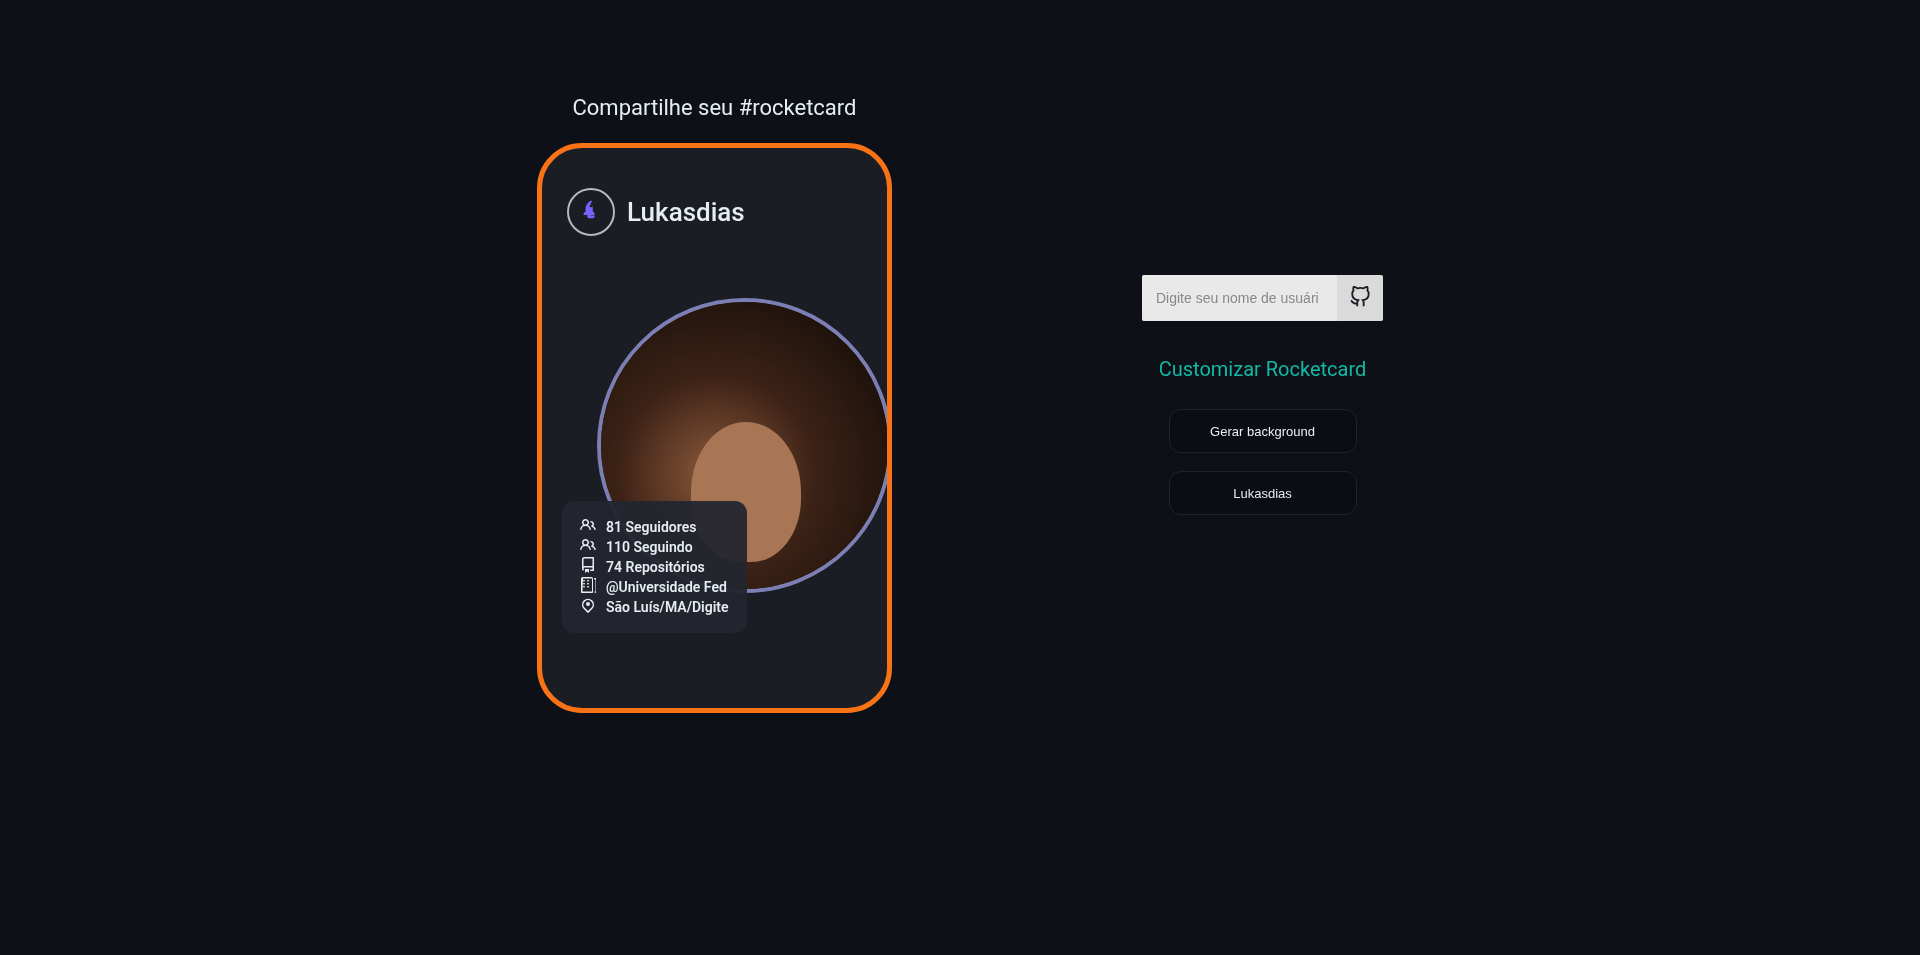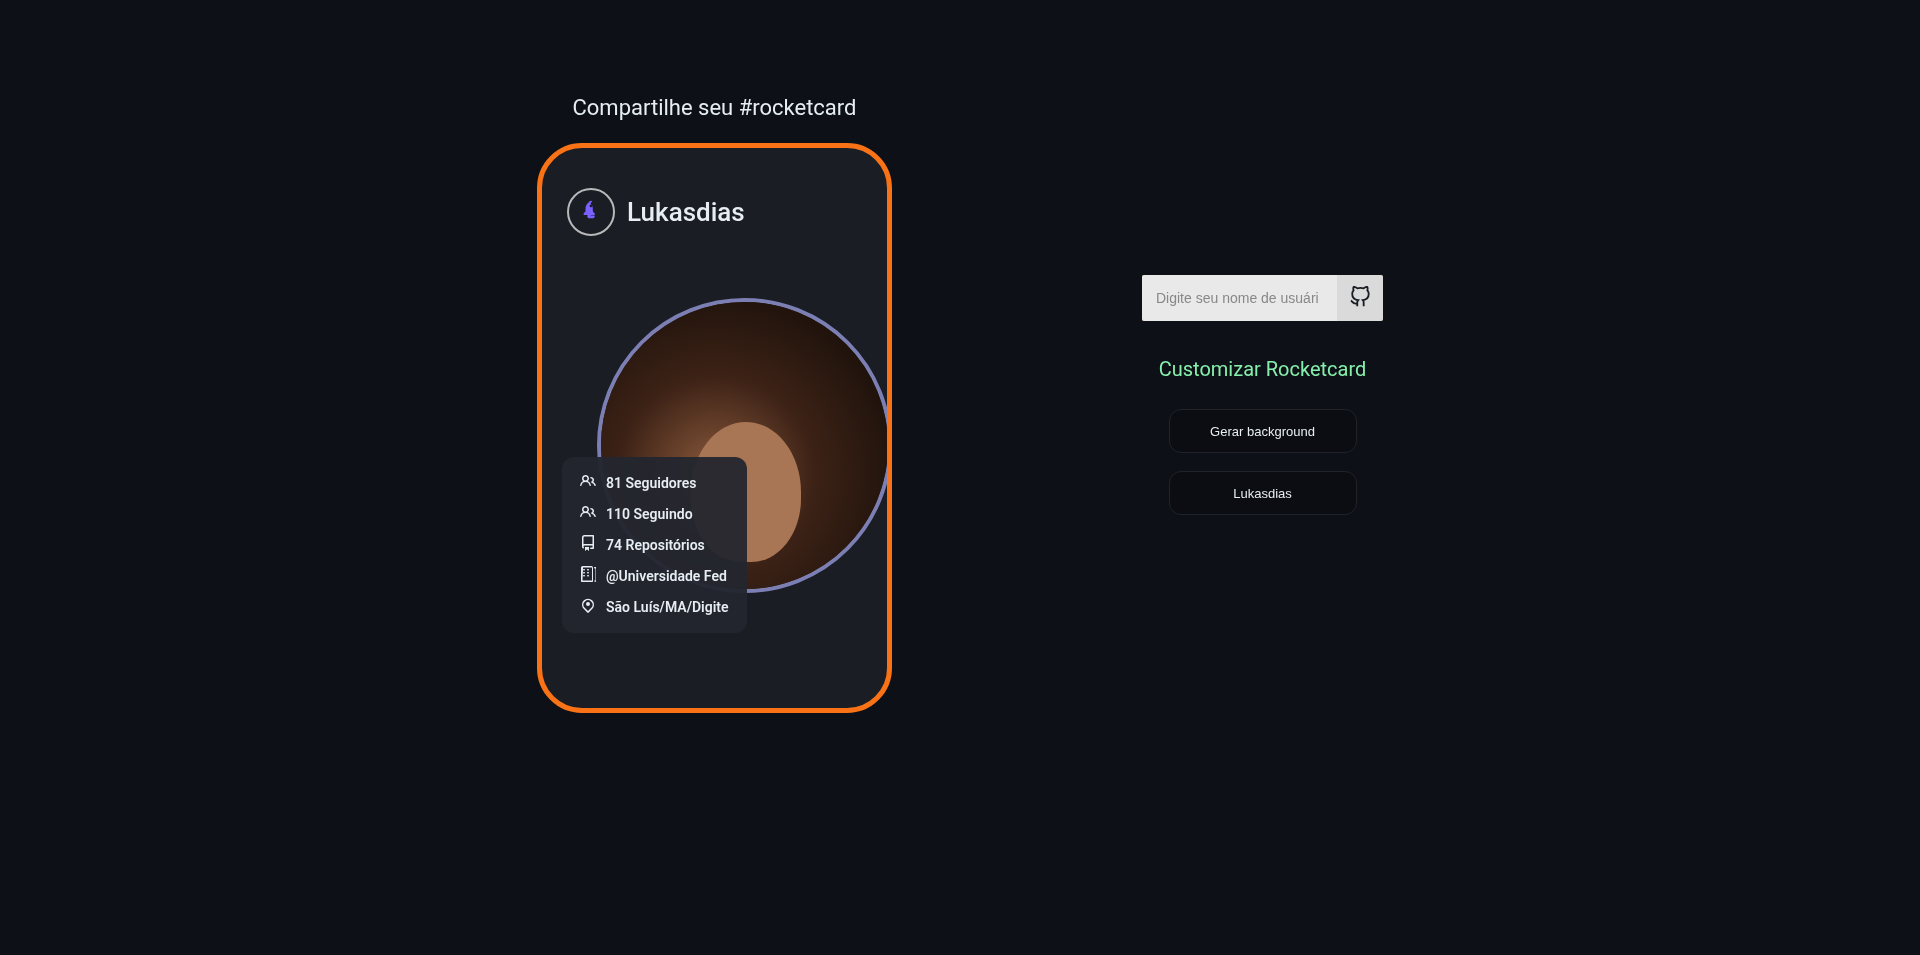--- a/index.html
+++ b/index.html
@@ -106,21 +106,20 @@
 
     .stats-box {
       position: absolute;
       left: 20px;
       bottom: 75px;
       background: rgba(35, 38, 46, 0.95);
       border-radius: 12px;
       padding: 16px 18px;
       display: flex;
       flex-direction: column;
-      gap: 11px;
       z-index: 2;
       min-width: 165px;
     }
 
     .stat-row {
       display: flex;
       align-items: center;
       gap: 10px;
     }
 
@@ -179,21 +178,21 @@
     .search-button svg {
       width: 22px;
       height: 22px;
     }
 
     .customize-title {
       font-size: 20px;
       font-weight: 400;
       margin-top: 36px;
       margin-bottom: 28px;
-      color: #86efac;
+      color: #14b8a6;
     }
 
     .action-button {
       width: 188px;
       height: 44px;
       background: #0b0d12;
       border: 1px solid #20232a;
       border-radius: 12px;
       color: #e6edf3;
       font-size: 13px;

